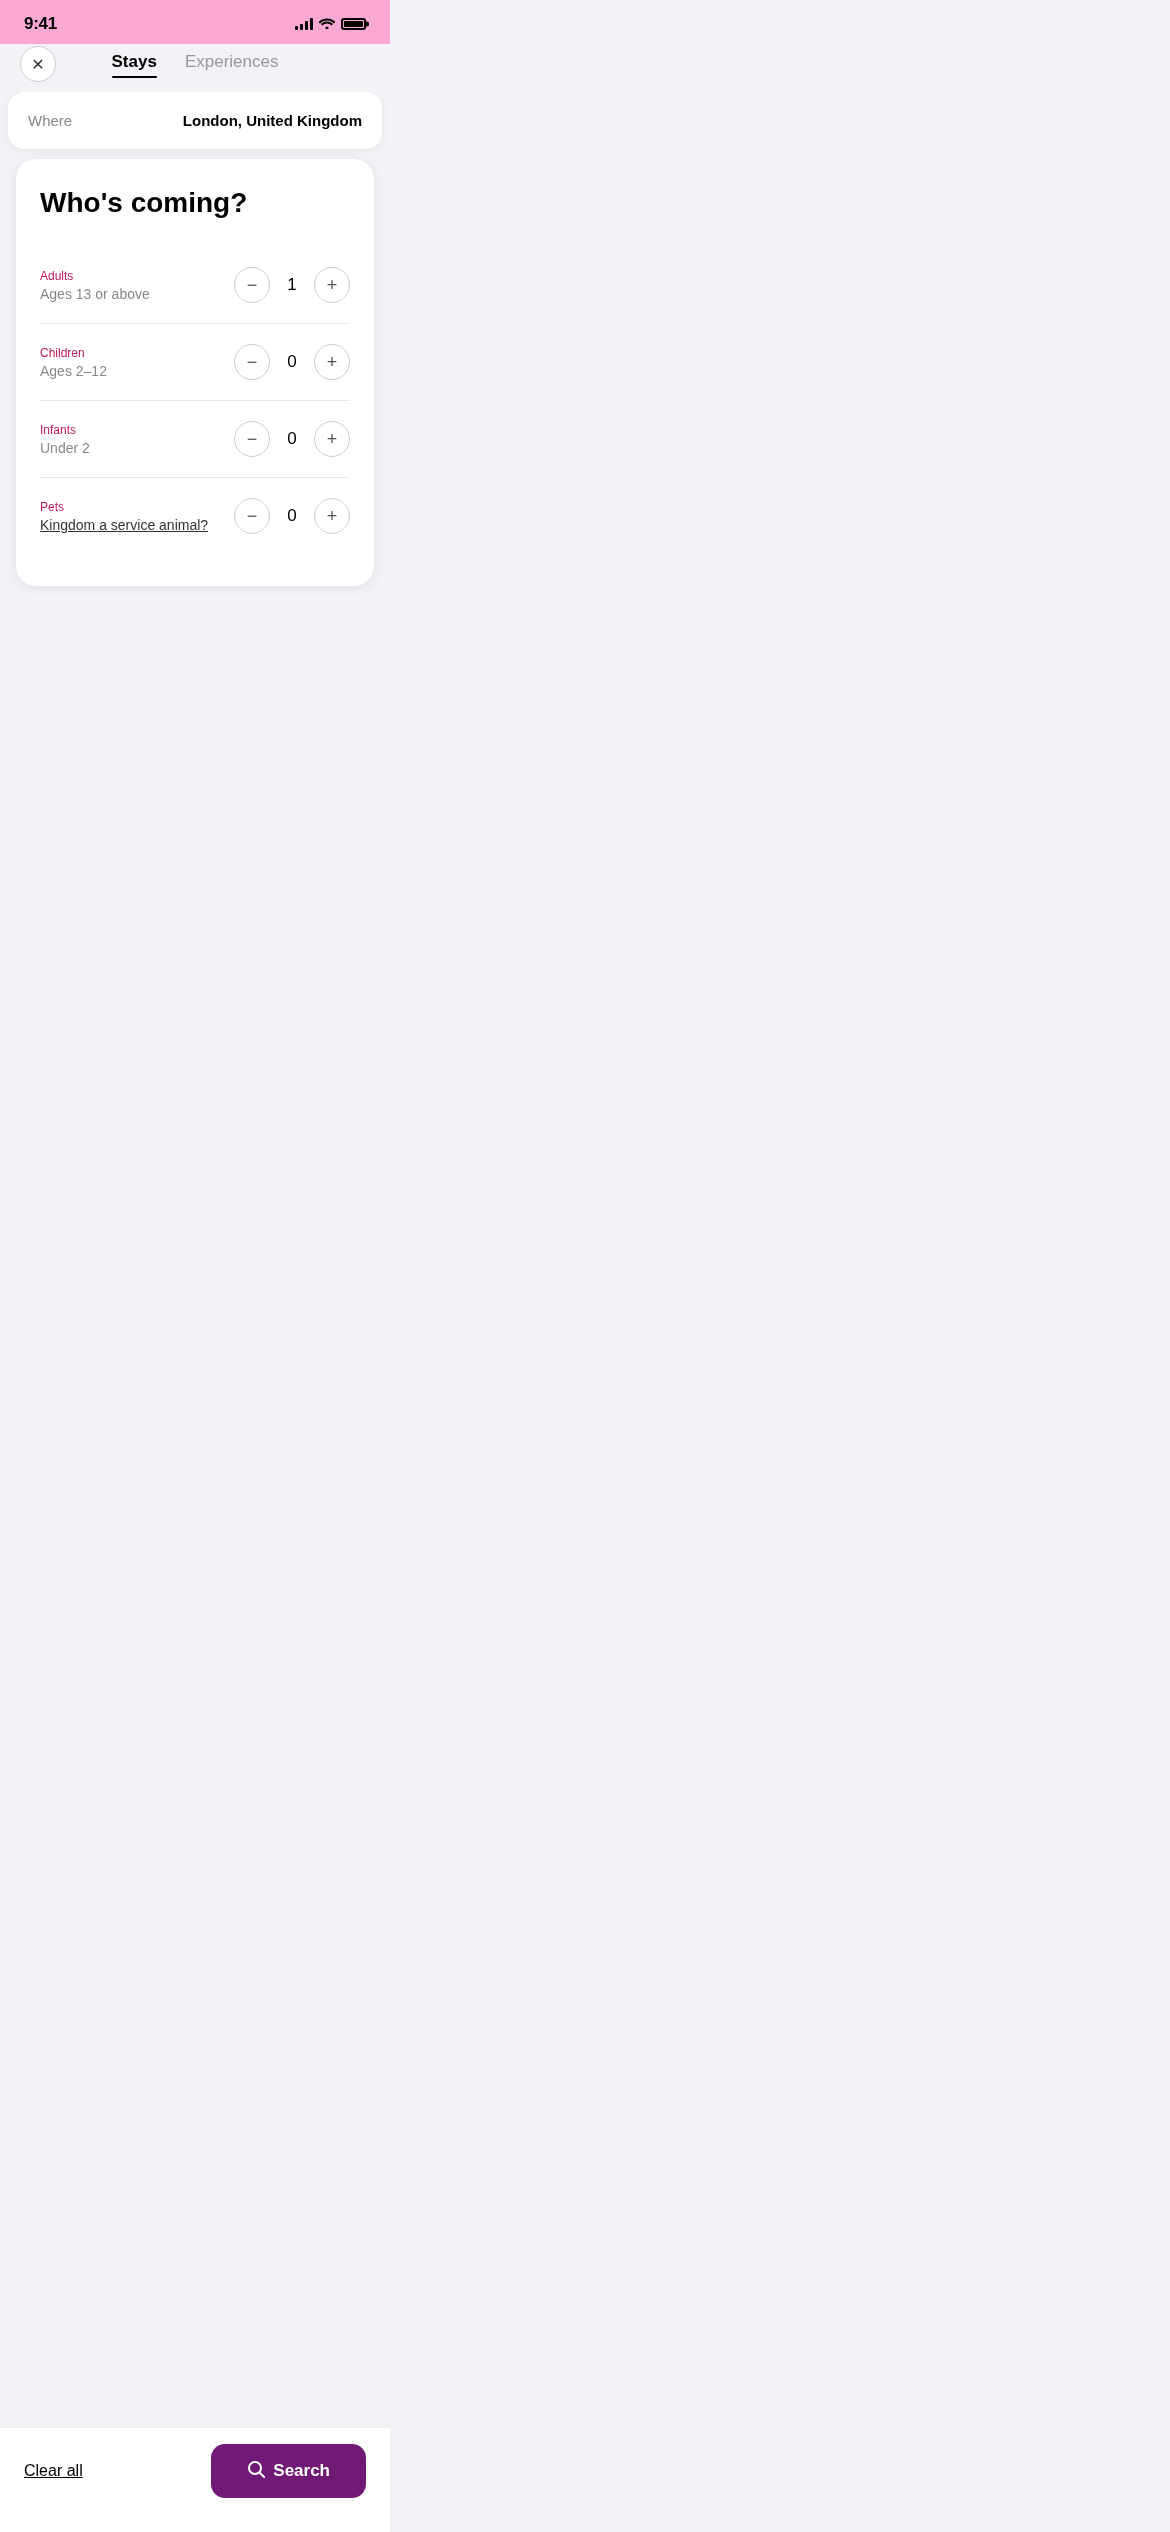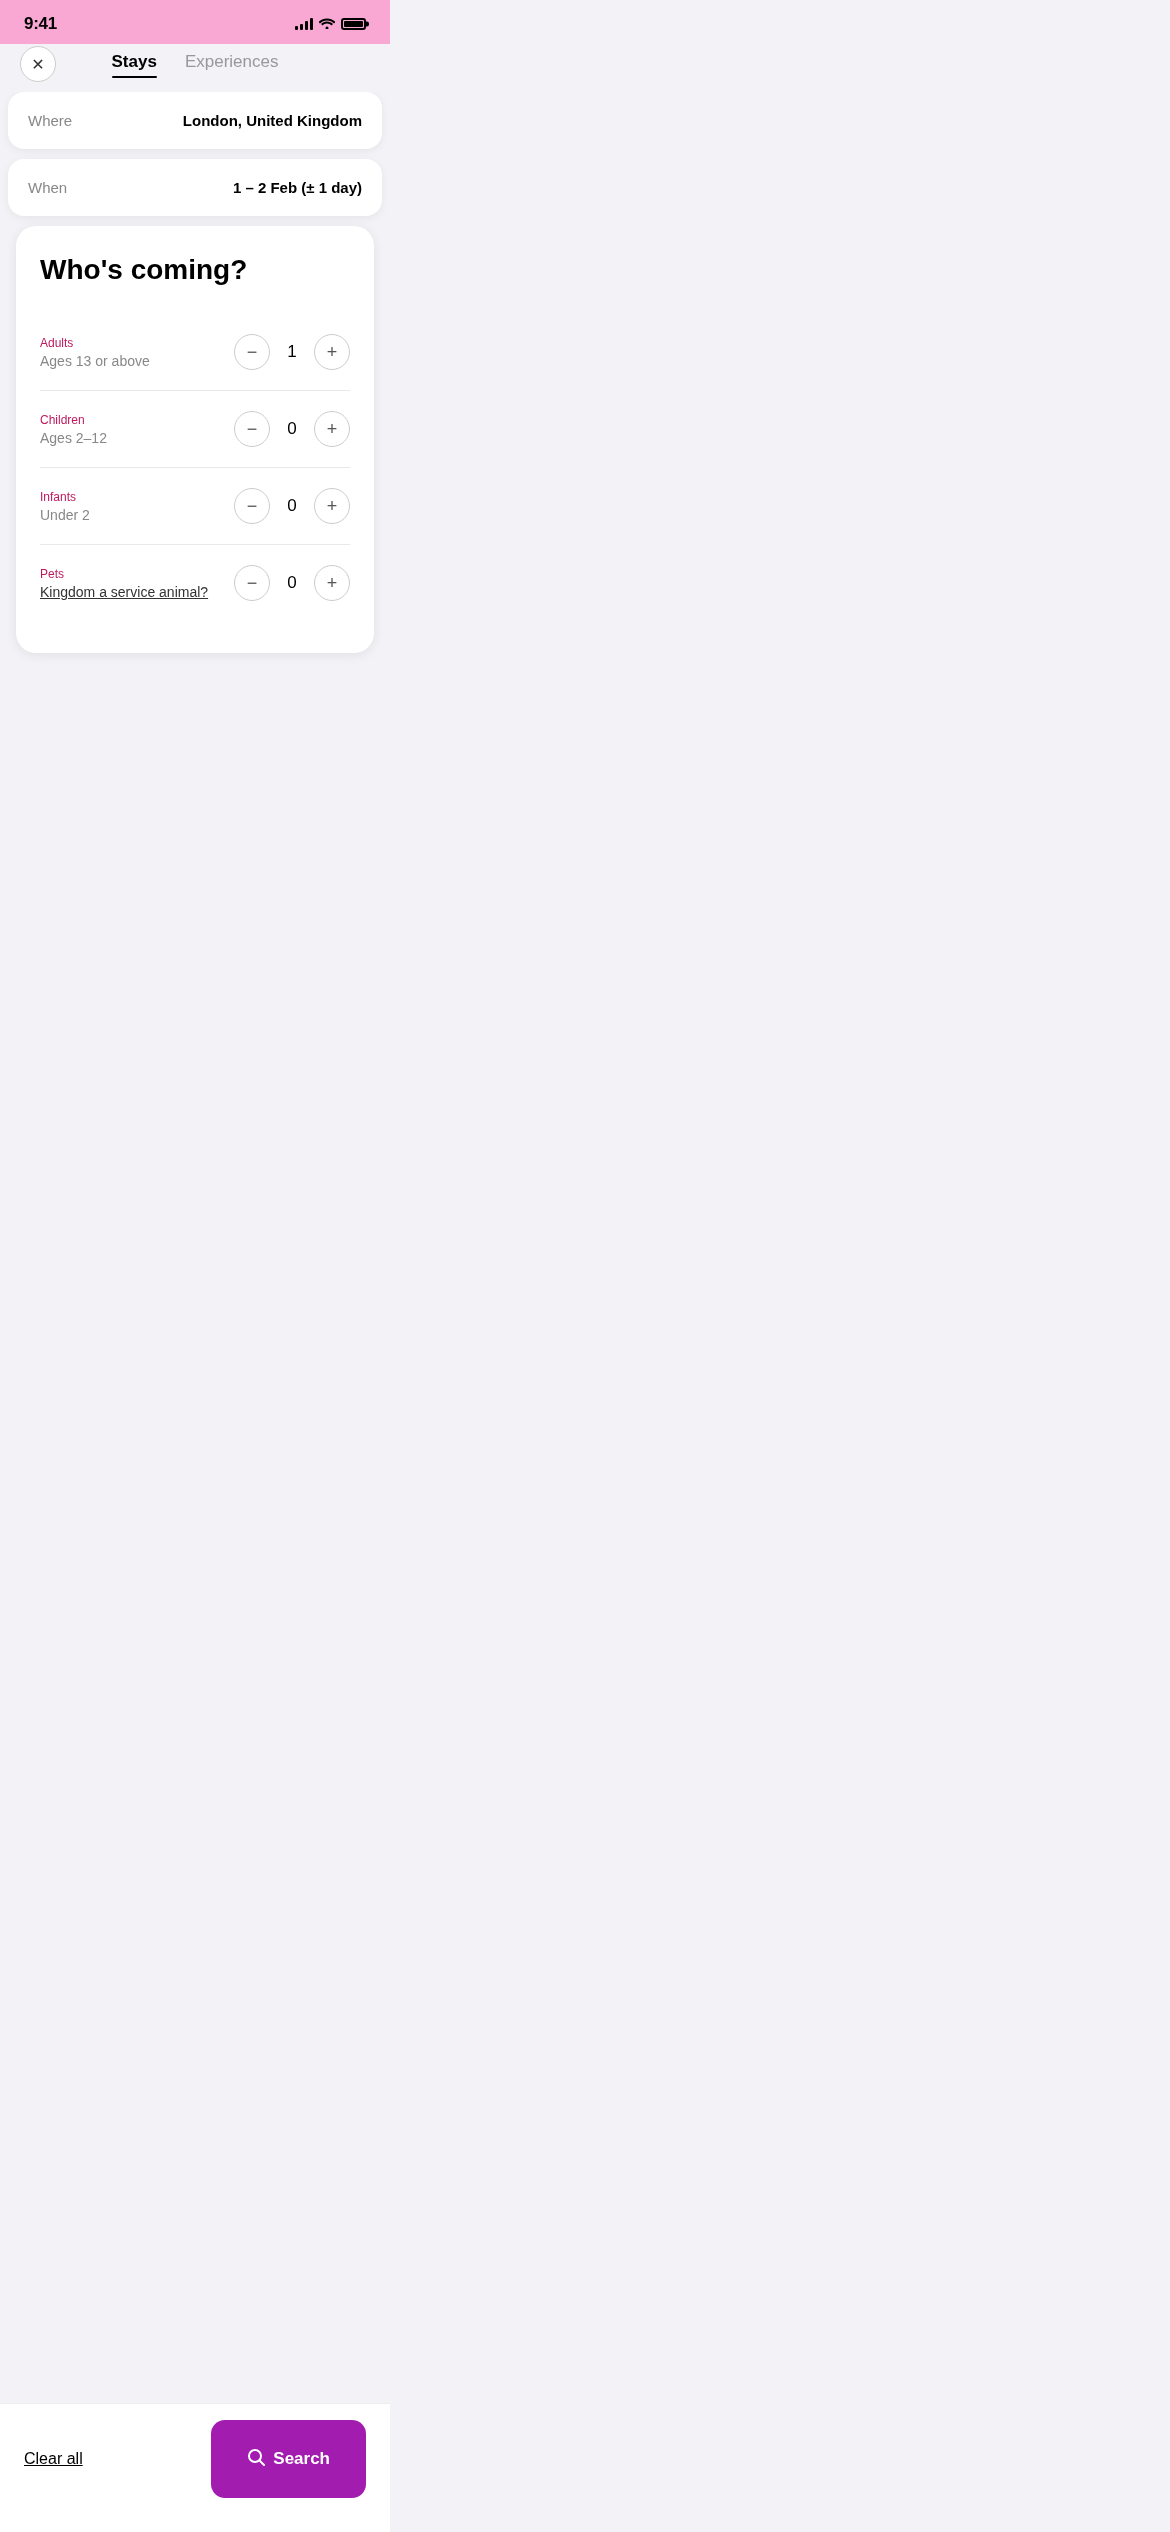--- a/index.html
+++ b/index.html
@@ -274,25 +274,25 @@
       font-size: 16px;
       color: #000;
       font-weight: 500;
       text-decoration: underline;
       cursor: pointer;
       background: none;
       border: none;
     }
 
     .search-btn {
-      background: #a21caf;
+      background: #701a75;
       color: #fff;
       border: none;
       border-radius: 14px;
-      padding: 28px 36px;
+      padding: 16px 36px;
       font-size: 17px;
       font-weight: 600;
       cursor: pointer;
       display: flex;
       align-items: center;
       gap: 8px;
     }
 
     .search-btn-icon {
       font-size: 16px;
@@ -339,24 +339,20 @@
     <div class="tab">
       <span>Experiences</span>
     </div>
   </div>
 </div>
 
 <div class="search-fields">
   <div class="search-field">
     <span class="field-label">Where</span>
     <span class="field-value">London, United Kingdom</span>
-  </div>
-  <div class="search-field">
-    <span class="field-label">When</span>
-    <span class="field-value">1 – 2 Feb (± 1 day)</span>
   </div>
 </div>
 
 <div class="whos-coming-card">
   <div class="whos-coming-title">Who's coming?</div>
 
   <div class="guest-row">
     <div class="guest-info">
       <div class="guest-type">Adults</div>
       <div class="guest-desc">Ages 13 or above</div>

